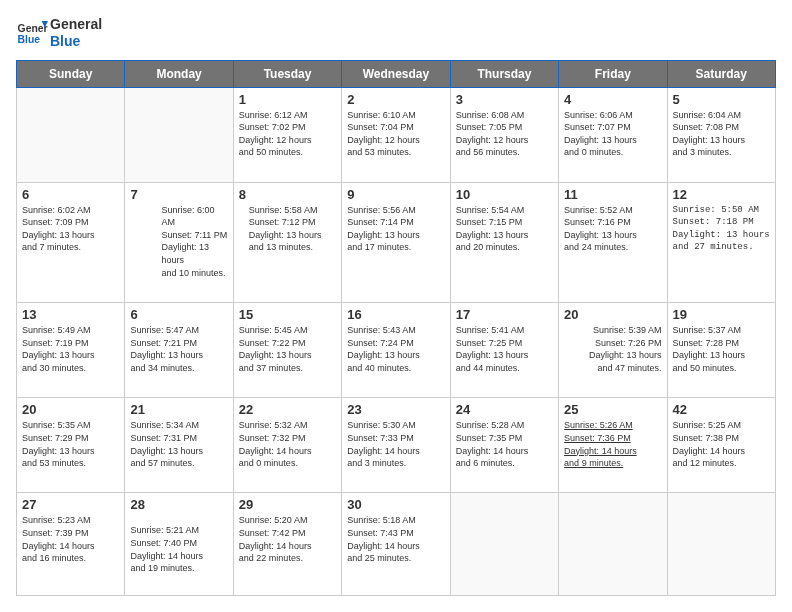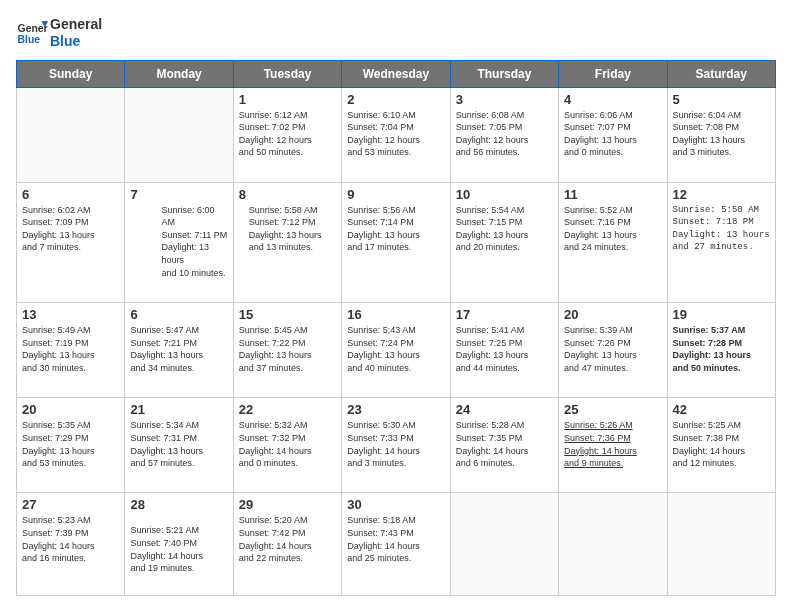--- a/index.html
+++ b/index.html
@@ -241,28 +241,28 @@
           </td>
           <td>
             <span class="day-num">17</span>
             <div class="day-info" style="white-space: pre-line;">Sunrise: 5:41 AM
 Sunset: 7:25 PM
 Daylight: 13 hours
 and 44 minutes.</div>
           </td>
           <td>
             <span class="day-num">20</span>
-            <div class="day-info" style="white-space: pre-line;">Sunrise: 5:39 AM
+            <div class="day-info" style="white-space: pre-line; text-align: right;">Sunrise: 5:39 AM
 Sunset: 7:26 PM
 Daylight: 13 hours
 and 47 minutes.</div>
           </td>
           <td>
             <span class="day-num">19</span>
-            <div class="day-info" style="white-space: pre-line; font-weight: bold;">Sunrise: 5:37 AM
+            <div class="day-info" style="white-space: pre-line;">Sunrise: 5:37 AM
 Sunset: 7:28 PM
 Daylight: 13 hours
 and 50 minutes.</div>
           </td>
         </tr>
         <tr>
           <td>
             <span class="day-num">20</span>
             <div class="day-info" style="white-space: pre-line;">Sunrise: 5:35 AM
 Sunset: 7:29 PM

